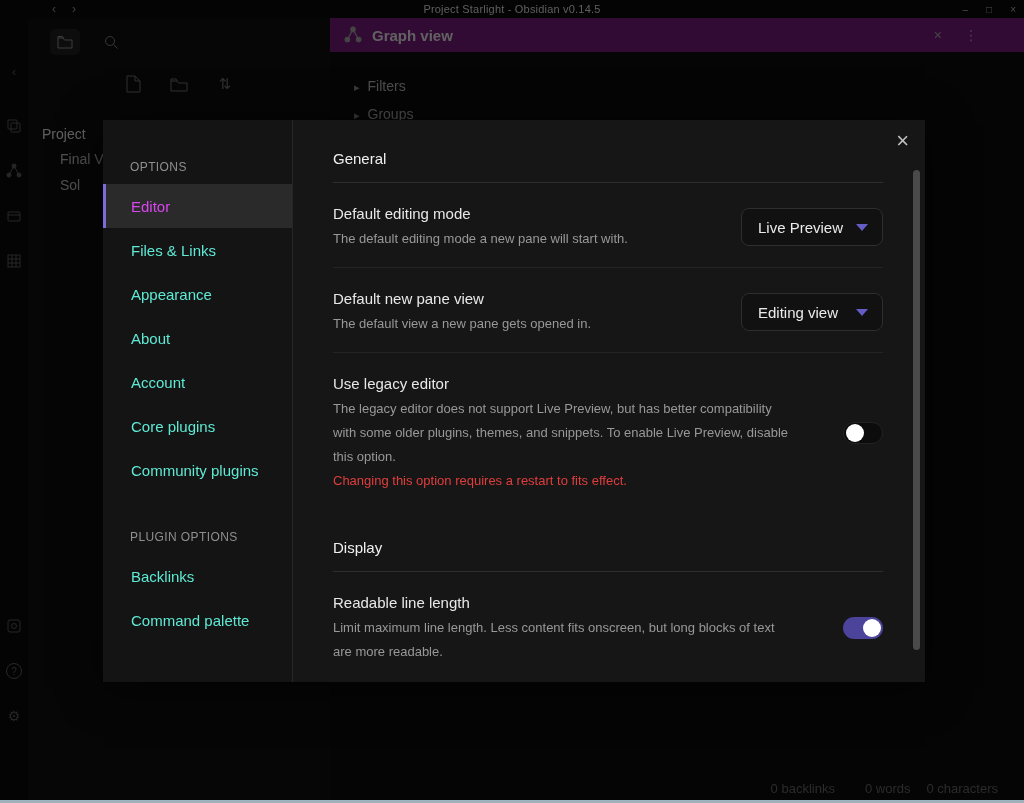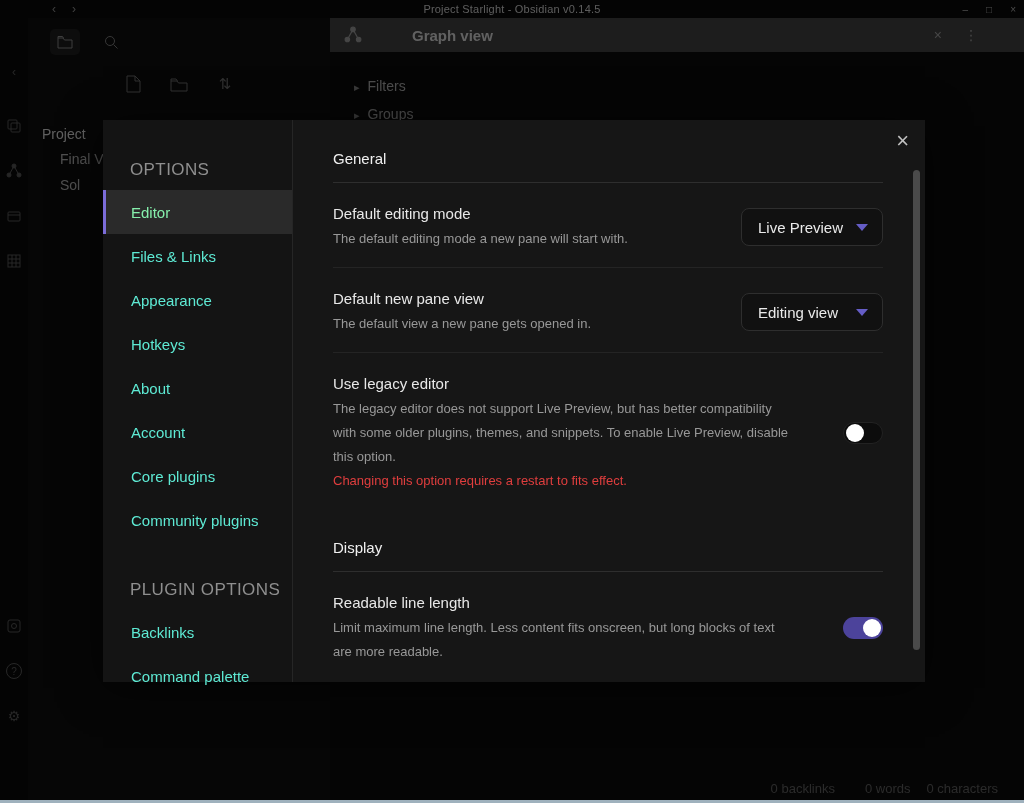--- a/index.html
+++ b/index.html
@@ -26,46 +26,46 @@
   .tabstrip { display:flex; align-items:center; gap:16px; padding:8px 0 0 22px; height:40px; }
   .tab-btn { width:30px; height:26px; border-radius:5px; display:flex; align-items:center; justify-content:center; }
   .tab-btn.active { background:#1d1d1d; }
   .explorer-actions { display:flex; justify-content:center; gap:26px; padding-top:16px; color:#6a6a6a; }
   .explorer-actions .eicon { width:20px; height:20px; display:flex; align-items:center; justify-content:center; font-size:15px; }
   .file-tree { padding:28px 0 0 14px; font-size:14px; }
   .tree-folder { color:#d5d5d5; padding:4px 0; }
   .tree-file { color:#b2b2b2; padding:5px 0 5px 18px; }
 
   .main-pane { position:absolute; top:0; left:330px; right:0; bottom:0; background:#0d0d0d; }
-  .pane-header { position:relative; height:34px; background:#404040; display:flex; align-items:center; padding-left:14px;gap:40px; }
+  .pane-header { position:relative; height:34px; background:#701a75; display:flex; align-items:center; padding-left:14px; }
   .pane-title { color:#d8d8d8; font-size:15px; font-weight:bold; margin-left:10px; }
   .pane-header .hicons { position:absolute; right:46px; top:0; height:34px; display:flex; align-items:center; gap:22px;
                          color:#9a9a9a; font-size:14px; }
   .graph-sections { padding:20px 0 0 24px; }
   .graph-section { color:#a9a9a9; font-size:14px; padding:6px 0; }
   .graph-section .tri { color:#7f7f7f; font-size:11px; margin-right:8px; }
   .statusbar { position:absolute; right:26px; bottom:4px; display:flex; align-items:center; font-size:13px; color:#5f5f5f; }
   .statusbar .sb-backlinks { margin-right:30px; }
   .statusbar .sb-words { margin-right:16px; }
 
   
   .overlay { position:absolute; left:0; top:0; right:0; bottom:3px; background:rgba(0,0,0,0.55); z-index:5; }
 
   
   .screen-edge { position:absolute; left:0; right:0; bottom:0; height:3px; background:#9fb1bd; z-index:9; }
 
   
   .modal { position:absolute; left:103px; top:120px; width:822px; height:562px; background:#161616;
            z-index:10; display:flex; box-shadow:0 6px 40px rgba(0,0,0,.6); }
   .modal-nav { width:190px; background:#141414; border-right:1px solid #262626; padding-top:30px; flex:none; }
-  .nav-header { color:#8f8f8f; font-size:17px; letter-spacing:.4px; padding:10px 0 10px 27px; }
+  .nav-header { color:#8f8f8f; font-size:12px; letter-spacing:.4px; padding:10px 0 10px 27px; }
   .nav-header.second { margin-top:28px; }
   .nav-item { height:44px; display:flex; align-items:center; padding-left:25px; color:#5eead4; font-size:15px;
               border-left:3px solid transparent; cursor:default; }
-  .nav-item.active { background:#2a2a2a; border-left-color:#7b6cd9; color:#86efac; }
+  .nav-item.active { background:#2a2a2a; border-left-color:#7b6cd9; color:#d946ef; }
 
   .modal-content { position:relative; flex:1; padding:28px 42px 0 40px; }
   .modal-close { position:absolute; top:10px; right:16px; color:#c0c0c0; font-size:22px; line-height:22px; }
   .modal-scrollbar { position:absolute; top:50px; right:5px; width:7px; height:480px; background:#4a4a4a; border-radius:4px; }
 
   .section-heading { color:#f0f0f0; font-size:15px; font-weight:normal; line-height:22px; }
   .section-rule { border:none; border-top:1px solid #2e2e2e; margin-top:12px; }
   .setting-item { display:flex; align-items:center; padding:20px 0 16px 0; }
   .setting-item + .setting-item { border-top:1px solid #242424; }
   .setting-info { flex:1; max-width:460px; }
@@ -217,21 +217,20 @@
 
   <div class="overlay"></div>
 
   <div class="modal">
 
     <div class="modal-nav">
       <div class="nav-header">OPTIONS</div>
       <div class="nav-item active">Editor</div>
       <div class="nav-item">Files &amp; Links</div>
       <div class="nav-item">Appearance</div>
-      <div class="nav-item">Hotkeys</div>
       <div class="nav-item">About</div>
       <div class="nav-item">Account</div>
       <div class="nav-item">Core plugins</div>
       <div class="nav-item">Community plugins</div>
       <div class="nav-header second">PLUGIN OPTIONS</div>
       <div class="nav-item">Backlinks</div>
       <div class="nav-item">Command palette</div>
     </div>
 
     <div class="modal-content">

